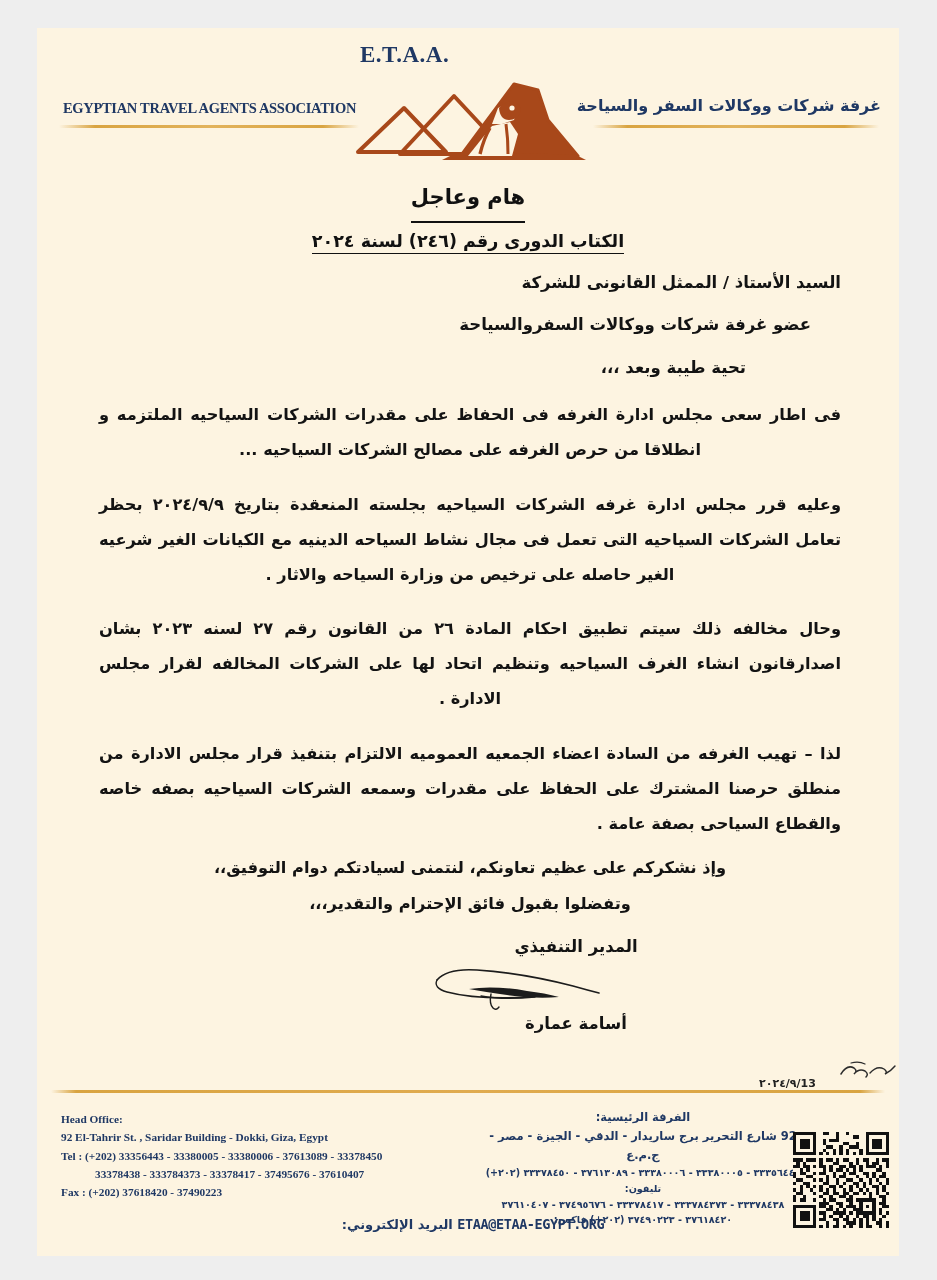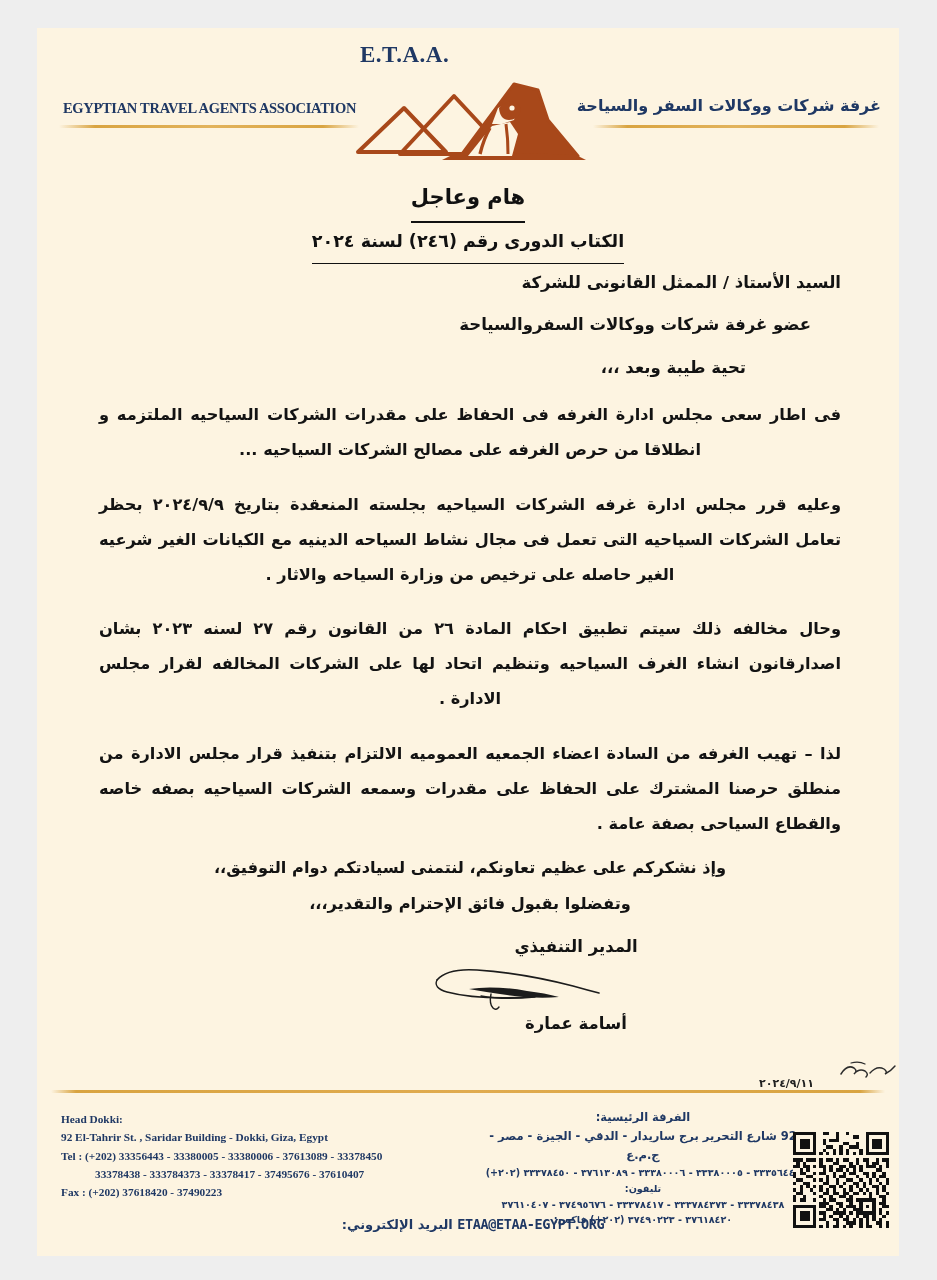--- a/index.html
+++ b/index.html
@@ -114,21 +114,21 @@
     margin-top: 22px;
     text-align: center;
     font-family: "DejaVu Sans", sans-serif;
     font-weight: bold;
     font-size: 17.5px;
     color: #111111;
     direction: rtl;
   }
   .doc-subtitle span {
     border-bottom: 1.8px solid #111111;
-    padding-bottom: 12px;
+    padding-bottom: 2px;
   }
 
   
   .body-wrap {
     padding: 0 58px 0 62px;
     direction: rtl;
   }
   .addr-line {
     text-align: right;
     font-family: "DejaVu Sans", sans-serif;
@@ -360,29 +360,29 @@
   </div>
 
   <div class="hand-note">
     <div class="hand-sig">
       <svg width="62" height="18" viewBox="0 0 62 18" xmlns="http://www.w3.org/2000/svg">
         <path d="M4 14 q6 -10 13 -6 q4 3 0 6 q5 -6 11 -3 q4 3 1 6" fill="none" stroke="#2b2b2b" stroke-width="1.5" stroke-linecap="round"></path>
         <path d="M33 13 q7 -8 14 -4 q4 3 1 5 q6 -3 10 -8" fill="none" stroke="#2b2b2b" stroke-width="1.4" stroke-linecap="round"></path>
         <path d="M14 3 q8 -2 14 1" fill="none" stroke="#2b2b2b" stroke-width="1.2" stroke-linecap="round"></path>
       </svg>
     </div>
-    <div class="hand-date">٢٠٢٤/٩/١١</div>
+    <div class="hand-date">٢٠٢٤/٩/13</div>
   </div>
 
   <div class="footer-rule"></div>
 
   <div class="footer">
 
     <div class="foot-en">
-      <div>Head Dokki:</div>
+      <div>Head Office:</div>
       <div>92 El-Tahrir St. , Saridar Building - Dokki, Giza, Egypt</div>
       <div>Tel : (+202) 33356443 - 33380005 - 33380006 - 37613089 - 33378450</div>
       <div class="tel-cont">33378438 - 333784373 - 33378417 - 37495676 - 37610407</div>
       <div>Fax : (+202) 37618420 - 37490223</div>
     </div>
 
     <div class="foot-ar">
       <div class="ar-head">الفرفة الرئيسية:</div>
       <div class="ar-head">92 شارع التحرير برج ساريدار - الدقي - الجيزة - مصر - ج.م.ع</div>
       <div class="ar-nums">

